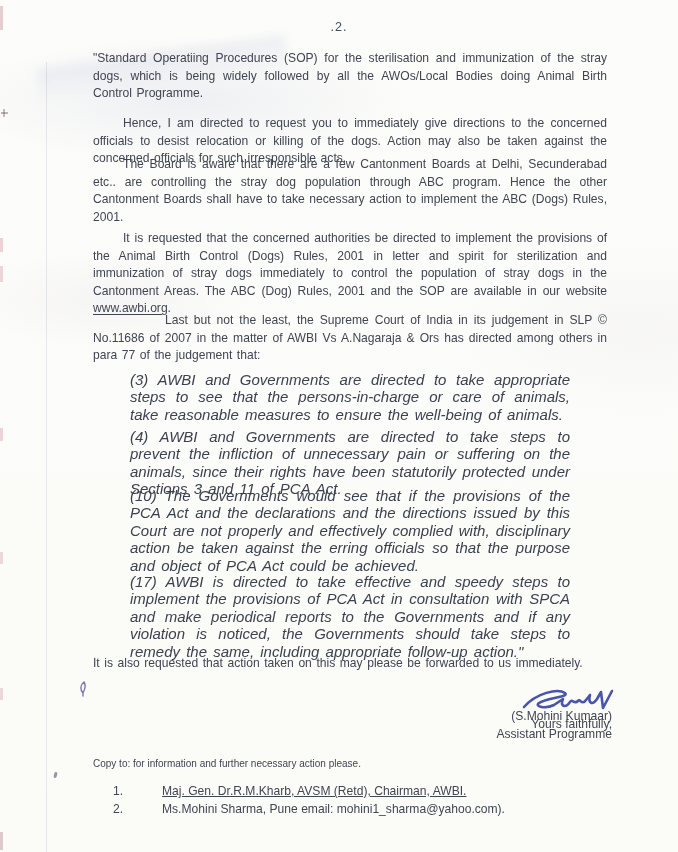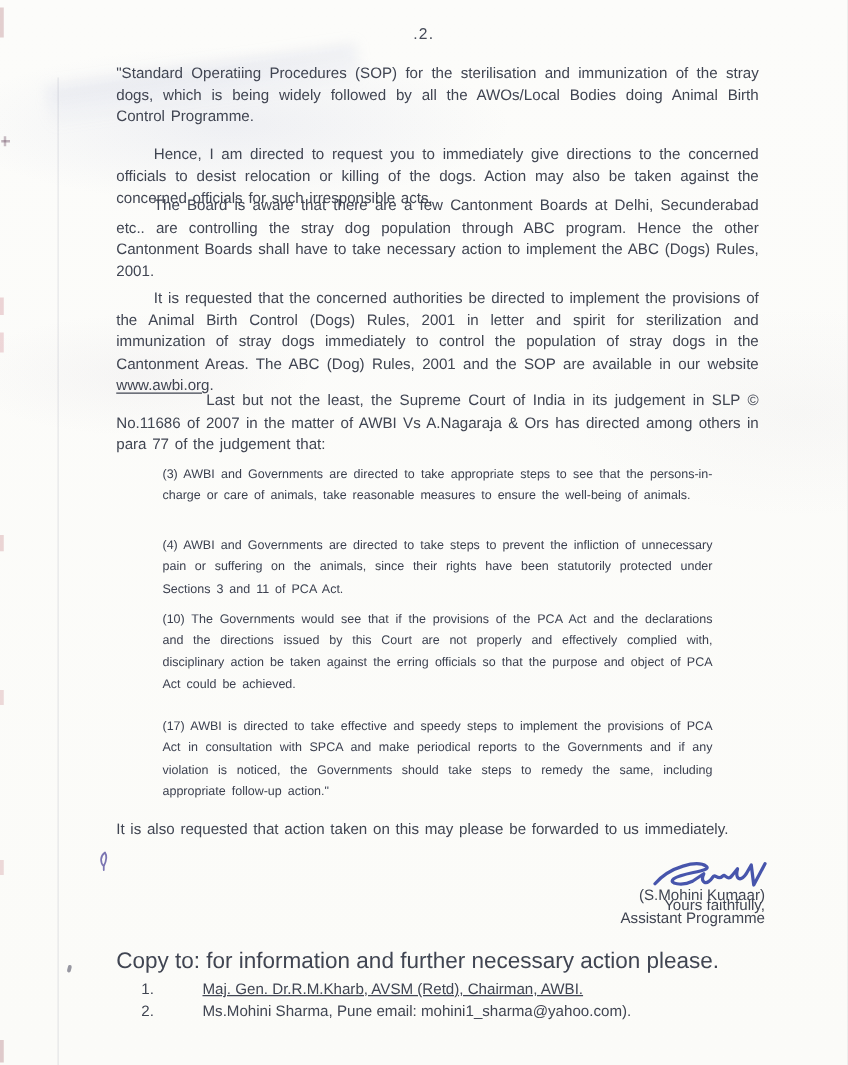--- a/index.html
+++ b/index.html
@@ -46,32 +46,32 @@
   }
   .block{
     position:absolute; left:93px; width:514px;
     font-size:12.1px; line-height:17.5px; text-align:justify;
     color:#404552; word-spacing:1.2px;
   }
   .indent{ text-indent:30px; }
   .indent-lg{ text-indent:72px; }
   .quote{
     position:absolute; left:130px; width:440px;
-    font-size:10px; line-height:17.4px; 
+    font-size:15px; line-height:17.4px; font-style:italic;
     text-align:justify; color:#3c4150; word-spacing:2px;
   }
   .link{ text-decoration:underline; text-underline-offset:2px; }
   .closing{
     position:absolute; right:66px; text-align:right;
     font-size:12.1px; line-height:17px; color:#404552;
   }
   .sig-wrap{ position:absolute; left:520px; top:686px; width:100px; height:32px; }
   .inkmark{ position:absolute; left:78px; top:681px; width:10px; height:16px; }
   .copy-heading{
-    position:absolute; left:93px; top:758px; font-size:18px; color:#404552;
+    position:absolute; left:93px; top:758px; font-size:10px; color:#404552;
   }
   .copy-item{ position:absolute; font-size:12.1px; color:#404552; }
   .copy-num{ left:113px; }
   .copy-text{ left:162px; }
 </style>
 </head>
 <body>
 
 <div class="page">
 

